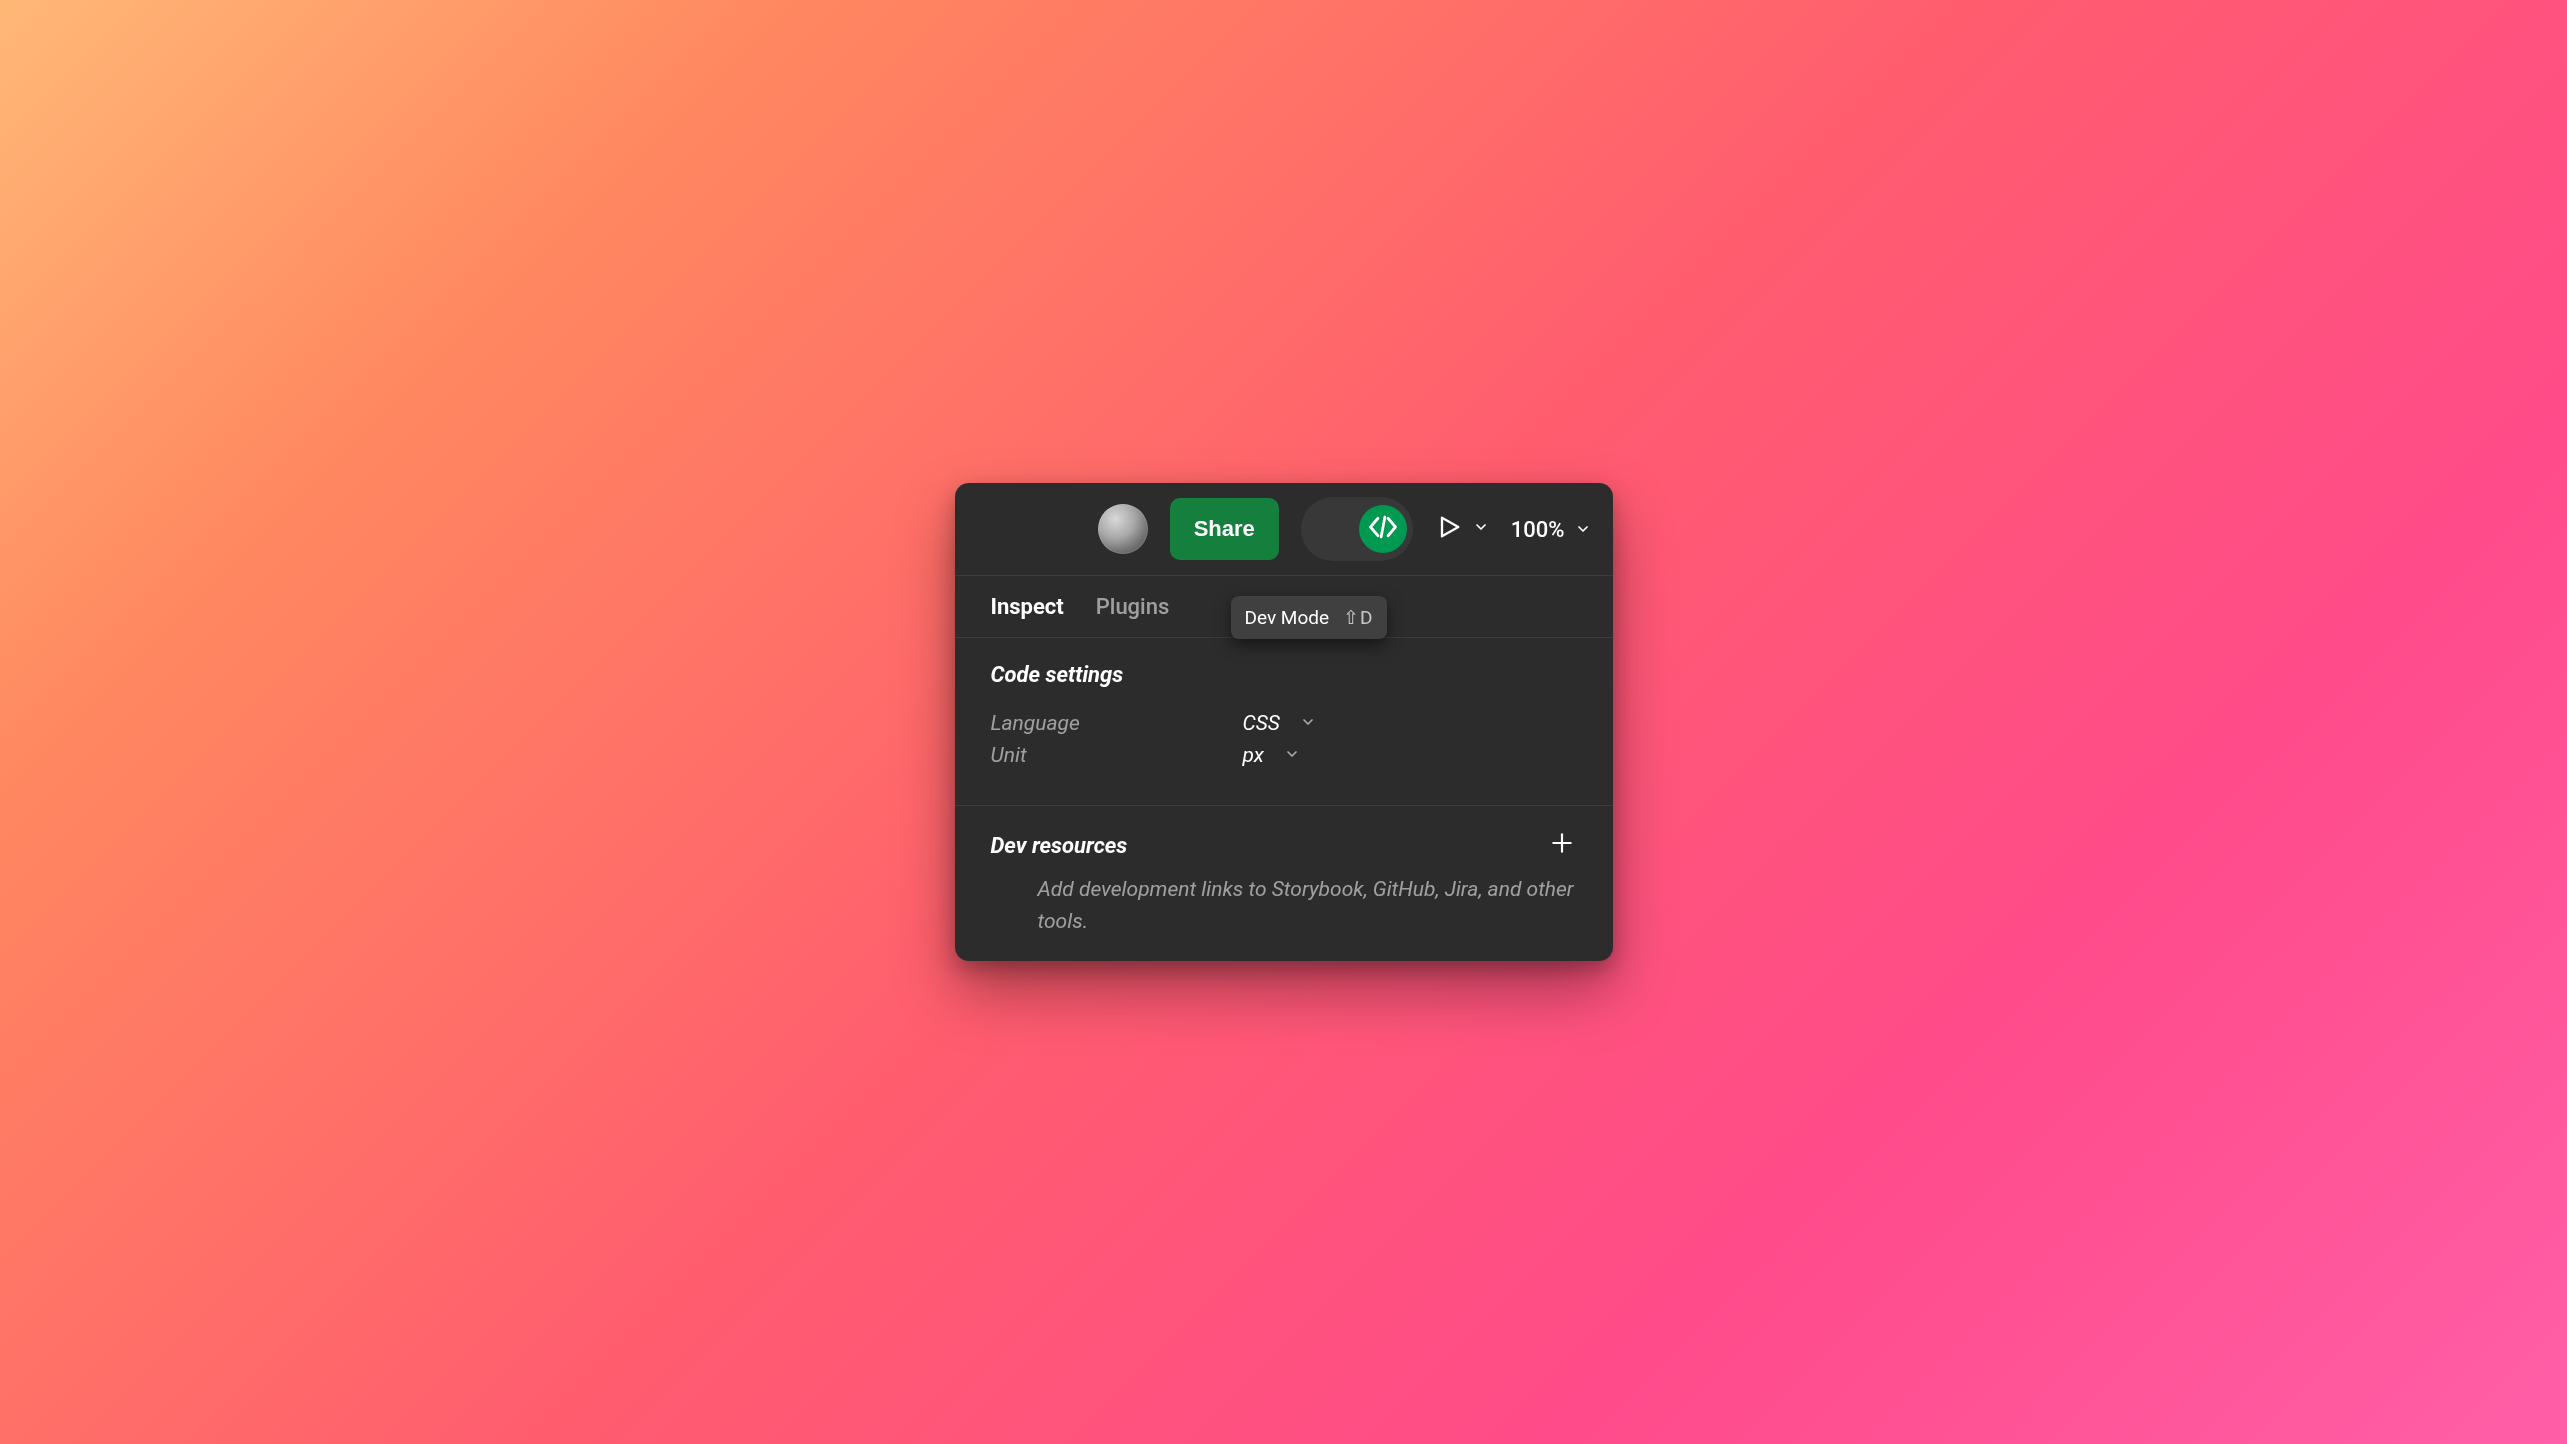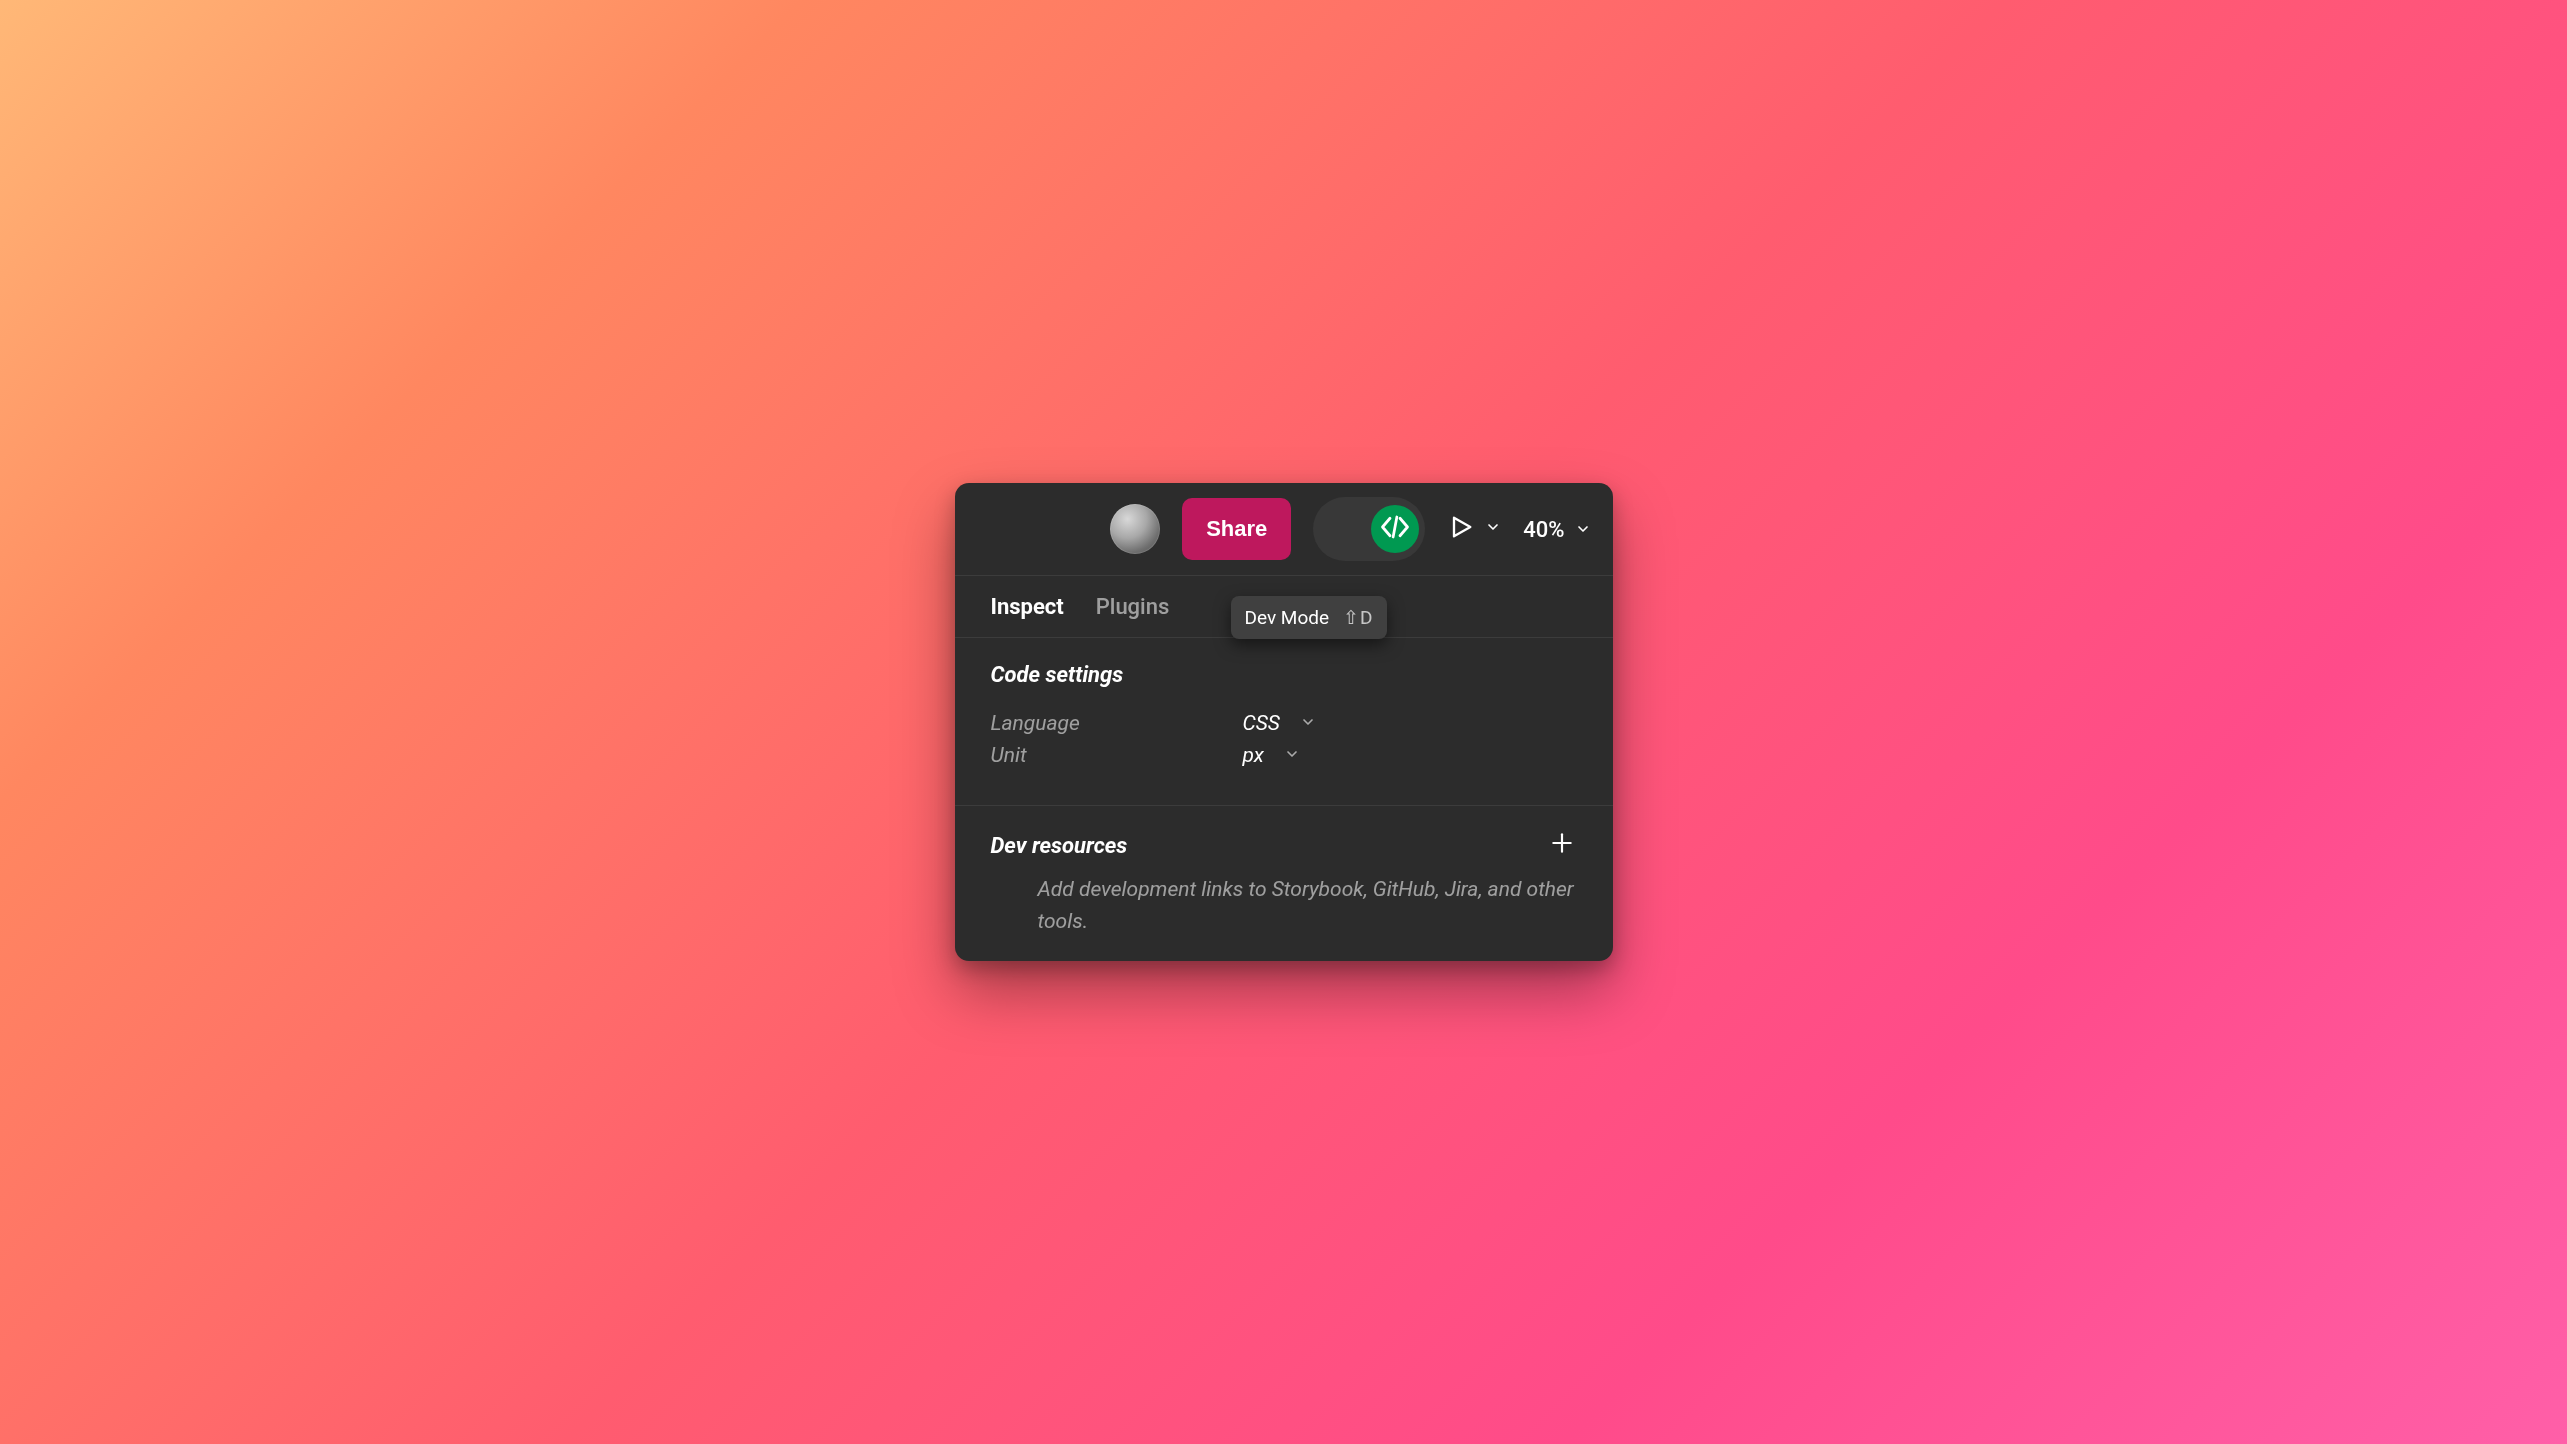--- a/index.html
+++ b/index.html
@@ -29,21 +29,21 @@
     padding: 14px 22px 14px 22px;
     border-bottom: 1px solid rgba(255,255,255,0.08);
   }
   .avatar {
     width: 50px; height: 50px;
     border-radius: 50%;
     background: radial-gradient(circle at 35% 30%, #d8d8d8 0%, #a8a8a8 40%, #6f6f6f 70%, #4a4a4a 100%);
     box-shadow: 0 0 0 1px rgba(255,255,255,0.12) inset;
   }
   .share-btn {
-    background: #be185d;
+    background: #15803d;
     color: #ffffff;
     font-weight: 600;
     font-size: 22px;
     border: none;
     border-radius: 10px;
     padding: 18px 24px;
     cursor: pointer;
   }
   .dev-toggle {
     width: 112px;
@@ -186,21 +186,21 @@
           <polygon points="6 4 20 12 6 20 6 4"></polygon>
         </svg>
       </span>
       <span class="chev">
         <svg viewBox="0 0 24 24" fill="none" stroke="#fff" stroke-width="2.5" stroke-linecap="round" stroke-linejoin="round">
           <polyline points="6 9 12 15 18 9"></polyline>
         </svg>
       </span>
     </div>
     <div class="zoom-group">
-      <span>40%</span>
+      <span>100%</span>
       <span class="chev">
         <svg viewBox="0 0 24 24" fill="none" stroke="#fff" stroke-width="2.5" stroke-linecap="round" stroke-linejoin="round">
           <polyline points="6 9 12 15 18 9"></polyline>
         </svg>
       </span>
     </div>
   </div>
 
   <div class="tabs">
     <div class="tab active">Inspect</div>

